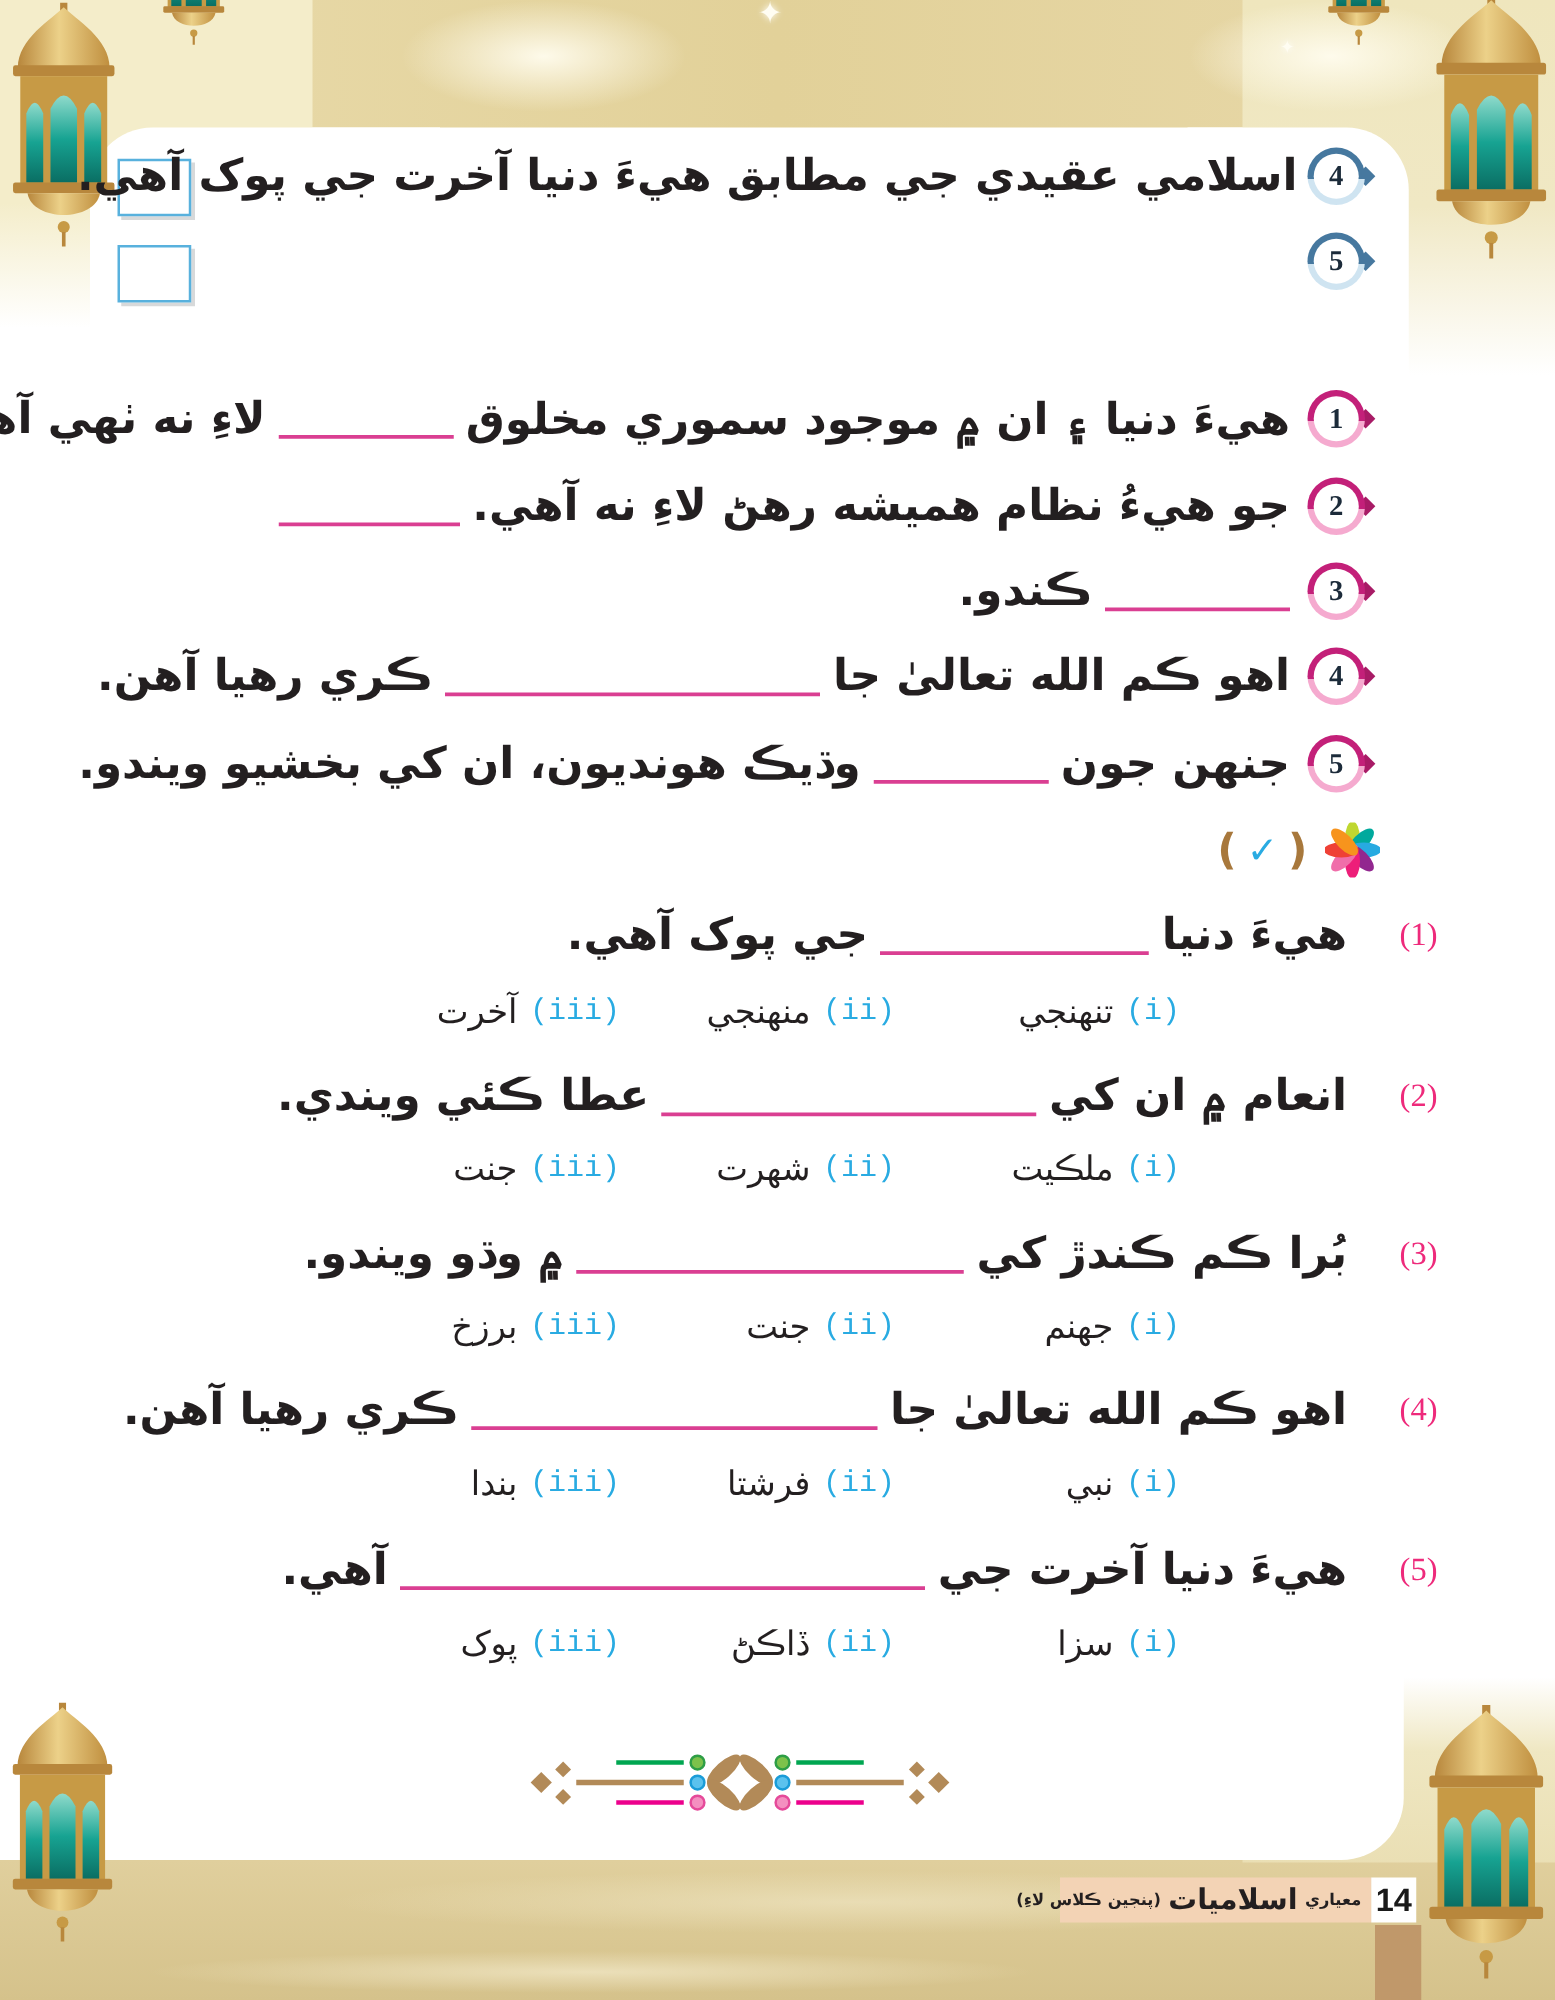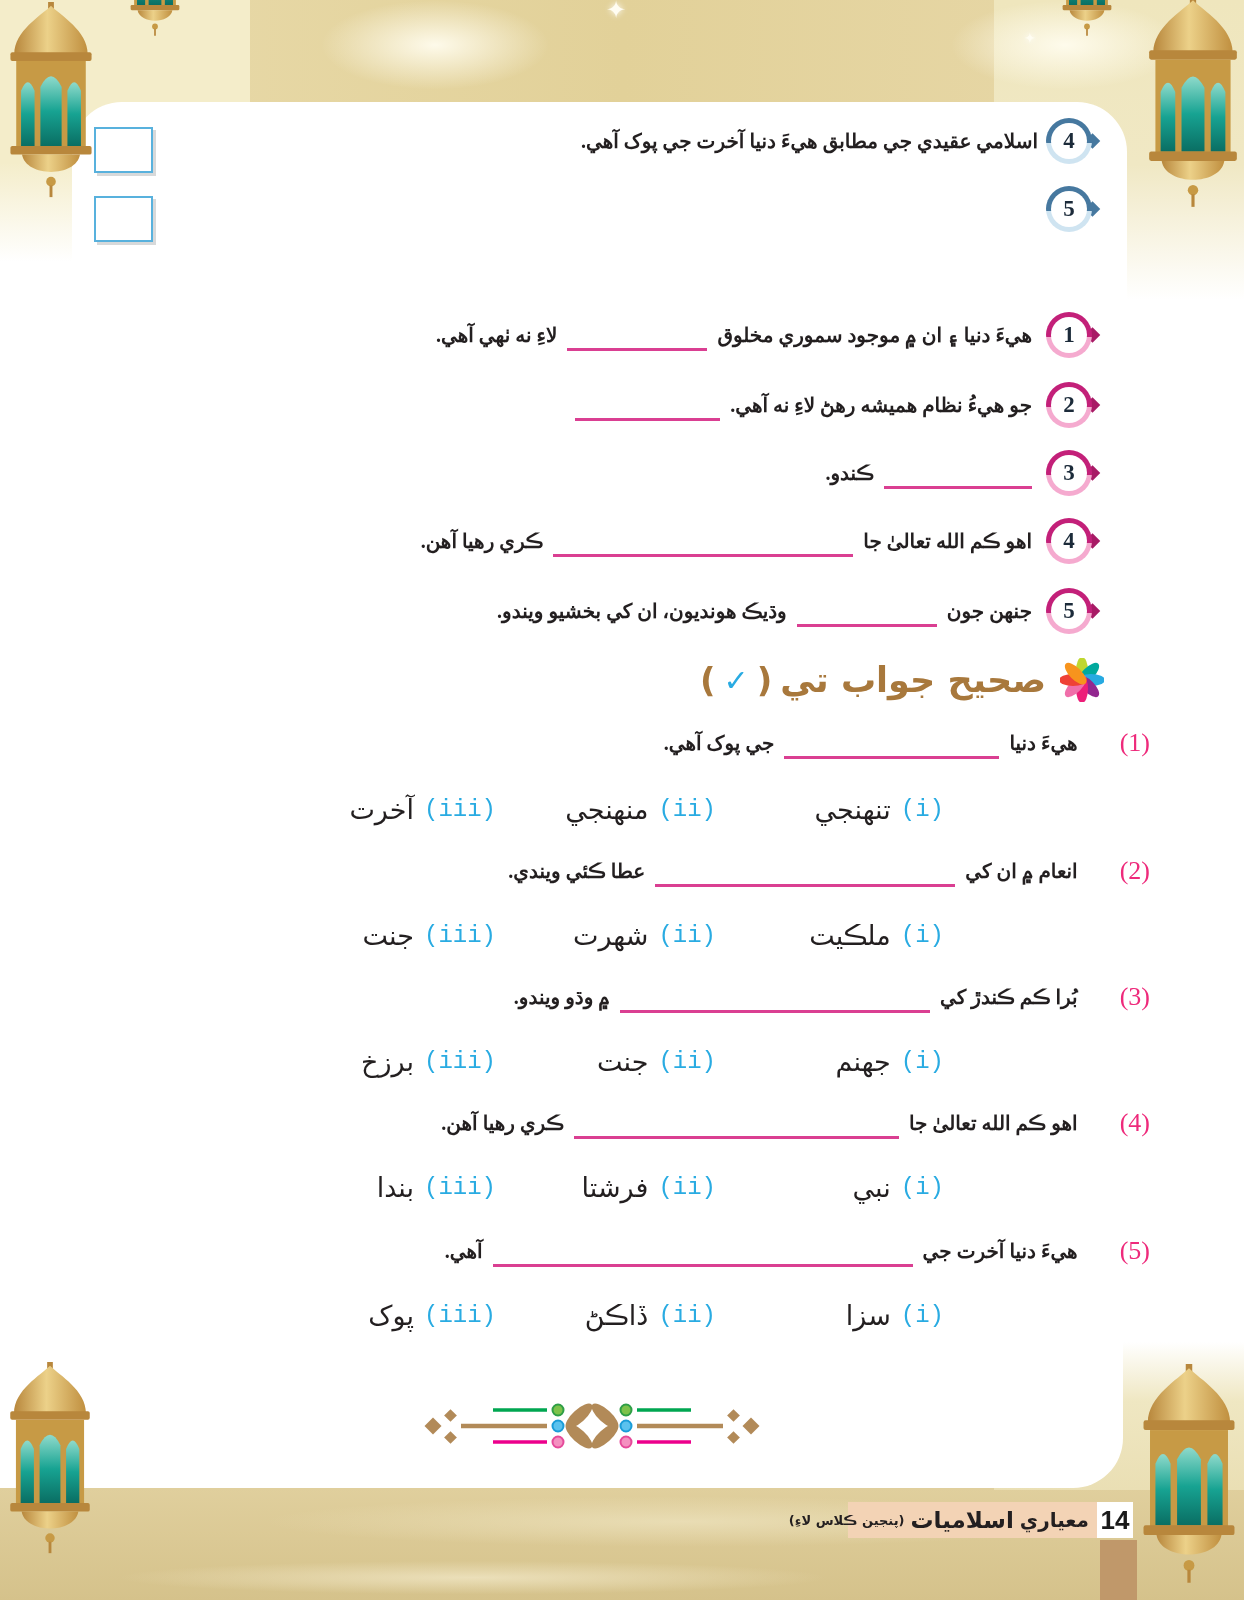--- a/index.html
+++ b/index.html
@@ -27,21 +27,21 @@
   .corner-white.tr{left:950px;top:102px;width:177px;height:280px;border-top-right-radius:50px;}
   .corner-white.bl{left:72px;top:1340px;width:300px;height:148px;border-bottom-left-radius:50px;}
   .corner-white.br{left:950px;top:1340px;width:173px;height:148px;border-bottom-right-radius:50px;}
   .glow{position:absolute;z-index:1;background:radial-gradient(ellipse at center,rgba(255,252,238,.95),rgba(255,252,238,0) 70%);}
   .sparkle{position:absolute;z-index:2;color:#fffdf2;text-shadow:0 0 6px #fff;}
   .lantern{position:absolute;z-index:3;}
   .small-lantern{position:absolute;top:0;width:58px;height:40px;overflow:hidden;z-index:3;}
   .small-lantern svg{position:absolute;left:0;top:-86px;width:58px;height:128px;}
   
   .row{position:absolute;direction:rtl;display:flex;align-items:center;white-space:nowrap;z-index:4;}
-  .txt{font-weight:700;font-size:20px;color:#231f20;font-family:Liberation Serif, serif;}
+  .txt{font-weight:700;font-size:35px;color:#231f20;}
   .stem{display:flex;direction:rtl;align-items:center;gap:10px;}
   .blank{display:inline-block;border-bottom:3px solid #da3f92;height:1px;transform:translateY(14px);}
   .badge{position:relative;width:46px;height:46px;border-radius:50%;flex:0 0 auto;
          display:flex;align-items:center;justify-content:center;}
   .badge .in{width:36px;height:36px;border-radius:50%;background:#fff;display:flex;align-items:center;
          justify-content:center;font-family:"Liberation Serif",serif;font-size:23px;font-weight:700;color:#1c2b3a;}
   .badge.blue{background:linear-gradient(180deg,#46789f 54%,#cfe4f1 54%);}
   .badge.blue::before{content:"";position:absolute;right:-6px;top:50%;width:11px;height:11px;
          transform:translateY(-50%) rotate(45deg);background:#46789f;z-index:-1;}
   .badge.pink{background:linear-gradient(180deg,#c32079 54%,#f5aacf 54%);}
@@ -58,21 +58,21 @@
   .q-row{gap:42px;}
   .opts{position:absolute;left:0;right:0;height:46px;z-index:4;}
   .opt{position:absolute;top:0;direction:rtl;display:flex;align-items:center;gap:10px;white-space:nowrap;}
   .opt .m{font-family:Liberation Mono, monospace;font-size:24px;color:#29abe2;}
   .opt .t{font-weight:400;font-size:27px;color:#231f20;}
   .o1{right:300px;} .o2{right:528px;} .o3{right:748px;}
   
   .divider{position:absolute;left:417px;top:1398px;z-index:4;}
   .footer-strip{position:absolute;left:848px;top:1502px;width:249px;height:36px;background:#f3d3b5;z-index:4;
         direction:rtl;display:flex;align-items:center;gap:6px;padding-right:8px;box-sizing:border-box;white-space:nowrap;}
-  .footer-strip .series{font-size:20px;font-weight:700;color:#231f20;}
+  .footer-strip .series{font-size:13px;font-weight:700;color:#231f20;}
   .footer-strip .btitle{font-size:23px;font-weight:700;color:#231f20;}
   .footer-strip .bsub{font-size:13px;font-weight:700;color:#231f20;}
   .footer-num{position:absolute;left:1097px;top:1502px;width:36px;height:36px;background:#fff;z-index:4;
         display:flex;align-items:center;justify-content:center;
         font-family:"Liberation Sans",sans-serif;font-size:26px;font-weight:700;color:#1a1a1a;}
   .footer-block{position:absolute;left:1100px;top:1540px;width:37px;height:60px;background:#c0986a;z-index:4;}
 </style>
 </head>
 <body>
 
@@ -216,21 +216,20 @@
         <ellipse rx="6" ry="14" cy="-9" fill="#00a99d" transform="rotate(45)"></ellipse>
         <ellipse rx="6" ry="14" cy="-9" fill="#27aae1" transform="rotate(90)"></ellipse>
         <ellipse rx="6" ry="14" cy="-9" fill="#92278f" transform="rotate(135)"></ellipse>
         <ellipse rx="6" ry="14" cy="-9" fill="#ed1e79" transform="rotate(180)"></ellipse>
         <ellipse rx="6" ry="14" cy="-9" fill="#f06eaa" transform="rotate(225)"></ellipse>
         <ellipse rx="6" ry="14" cy="-9" fill="#ef4136" transform="rotate(270)"></ellipse>
         <ellipse rx="6" ry="14" cy="-9" fill="#f7941d" transform="rotate(315)"></ellipse>
       </g>
     </svg>
     <span class="h-txt">
-      <span>صحيح جواب تي</span>
       <span class="paren">(</span>
       <span class="check-glyph">✓</span>
       <span class="paren">)</span>
     </span>
   </div>
 
   <div class="row q-row" style="top:728px;right:94px;">
     <span class="qnum">(1)</span>
     <span class="stem">
         <span class="txt">هيءَ دنيا</span>

